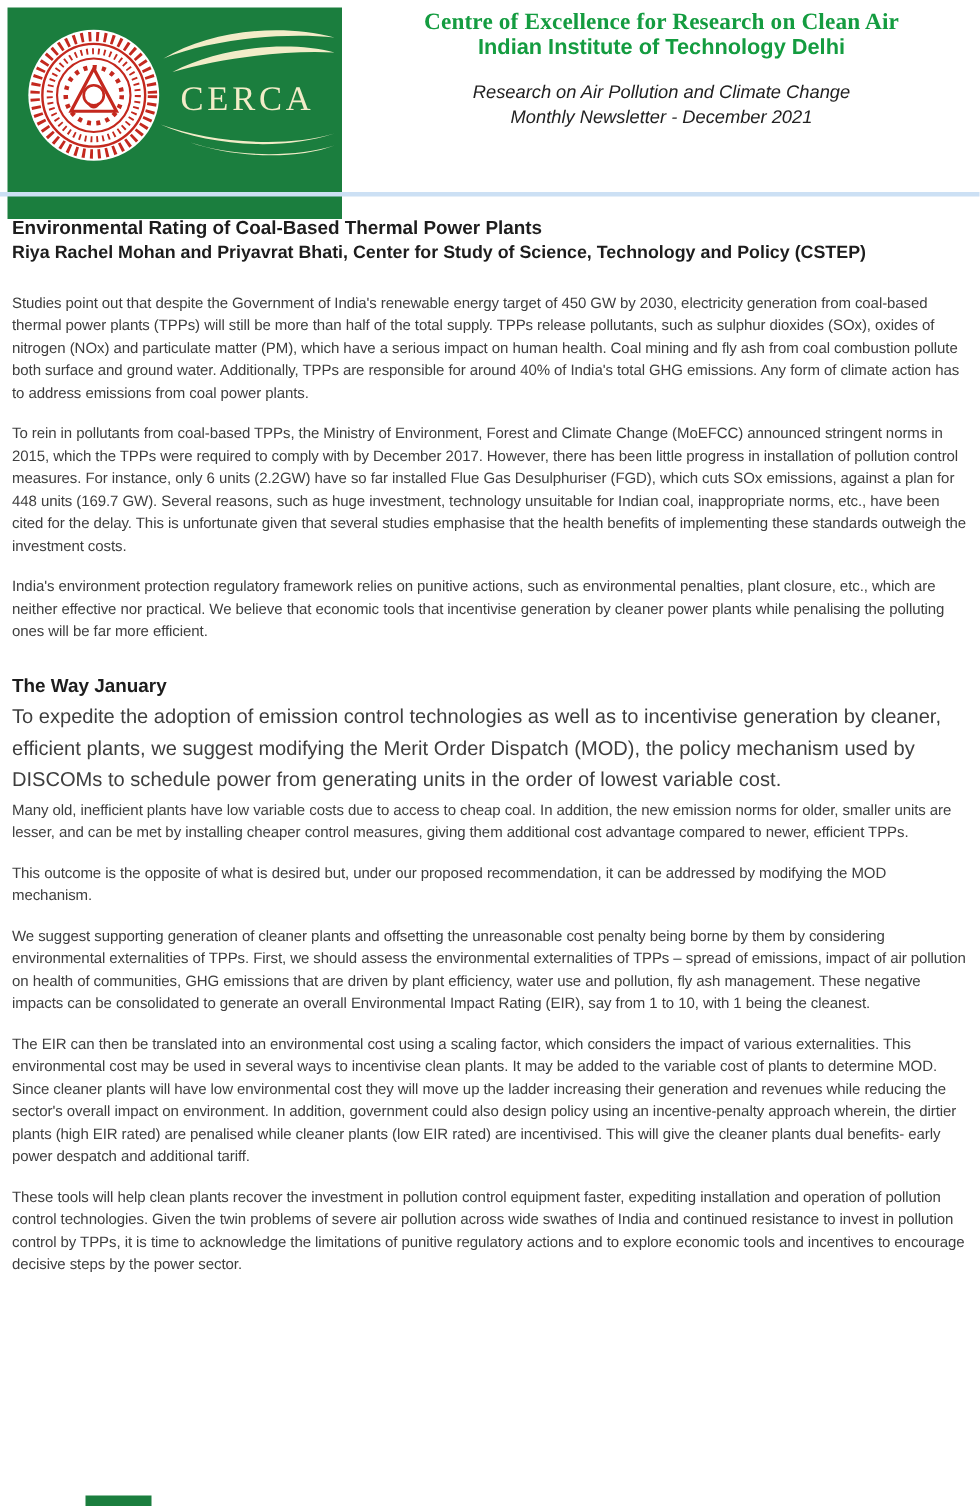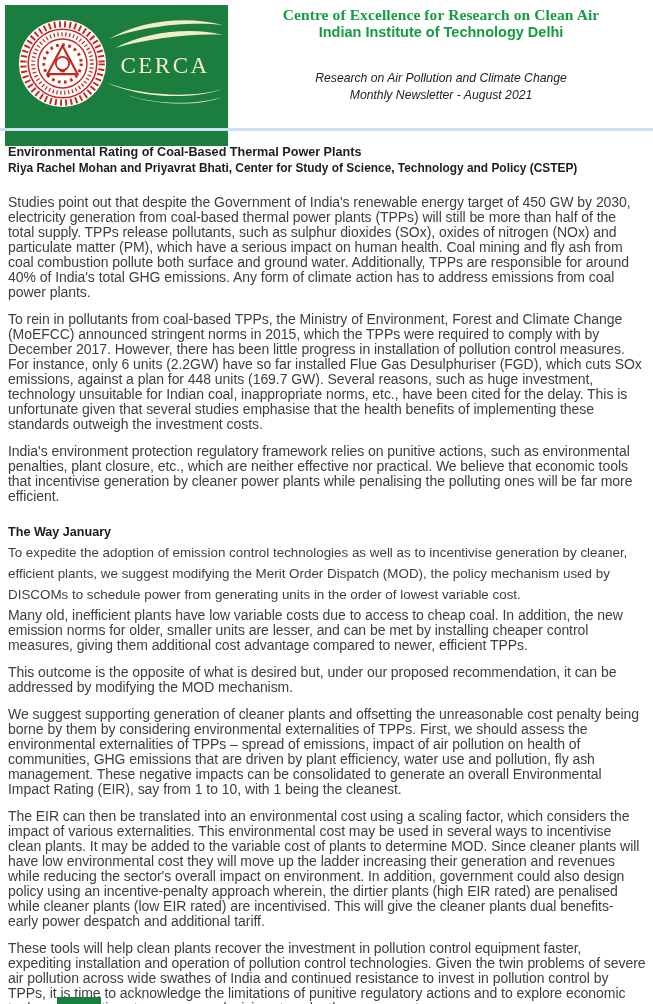--- a/index.html
+++ b/index.html
@@ -24,42 +24,42 @@
     text-align:center;
   }
   .org-title{
     color:#149C40;font-weight:bold;font-size:15.5px;line-height:18px;
     letter-spacing:0.1px;
     font-family:Liberation Serif, serif;
   }
   .org-title.second{margin-bottom:10px;}
   .institute{
     color:#149C40;font-weight:bold;font-size:14.5px;line-height:17px;
-    margin-bottom:29px;
+    margin-bottom:12px;
   }
   .tagline{
     color:#222;font-style:italic;font-size:12.2px;line-height:17px;
   }
   .divider{
     position:absolute;left:0;top:128px;width:653px;height:3px;
     background:#CCE0F4;
   }
   
   .article{
     position:absolute;left:8px;top:131px;width:638px;
     color:#3E3E3E;
   }
   .article-title{
     margin:13px 0 0 0;font-size:12.6px;line-height:16px;font-weight:bold;color:#1D1D1D;
   }
   .article-byline{
     margin:0 0 19px 0;font-size:11.9px;line-height:16px;font-weight:bold;color:#1D1D1D;
   }
   .article p{
-    margin:0 0 12px 0;font-size:14px;line-height:15px;letter-spacing:-0.05px;
+    margin:0 0 12px 0;font-size:10px;line-height:15px;letter-spacing:-0.05px;
   }
   .article p.large{
     font-size:13.4px;line-height:21px;margin-bottom:3px;letter-spacing:0;
   }
   .section-heading{
     margin:20px 0 2px 0;font-size:12.6px;line-height:16px;font-weight:bold;color:#1D1D1D;
   }
   
   .next-page-sliver{
     position:absolute;left:57px;bottom:0;width:44px;height:7px;background:#1B7E3E;
@@ -96,21 +96,21 @@
           <path d="M22 78 C52 88 92 88 118 80 C92 90 50 88 22 78 Z" fill="#F2ECC8"></path>
         </g>
       </svg>
     </div>
   </div>
 
   <div class="header-text">
     <div class="org-title">Centre of Excellence for Research on Clean Air</div>
     <div class="institute">Indian Institute of Technology Delhi</div>
     <div class="tagline">Research on Air Pollution and Climate Change</div>
-    <div class="tagline">Monthly Newsletter - August 2021</div>
+    <div class="tagline">Monthly Newsletter - December 2021</div>
   </div>
 </div>
 
 <div class="divider"></div>
 
 <div class="article">
   <h1 class="article-title">Environmental Rating of Coal-Based Thermal Power Plants</h1>
   <h2 class="article-byline">Riya Rachel Mohan and Priyavrat Bhati, Center for Study of Science, Technology and Policy (CSTEP)</h2>
 
   <p>Studies point out that despite the Government of India's renewable energy target of 450 GW by 2030, electricity generation from coal-based thermal power plants (TPPs) will still be more than half of the total supply. TPPs release pollutants, such as sulphur dioxides (SOx), oxides of nitrogen (NOx) and particulate matter (PM), which have a serious impact on human health. Coal mining and fly ash from coal combustion pollute both surface and ground water. Additionally, TPPs are responsible for around 40% of India's total GHG emissions. Any form of climate action has to address emissions from coal power plants.</p>

